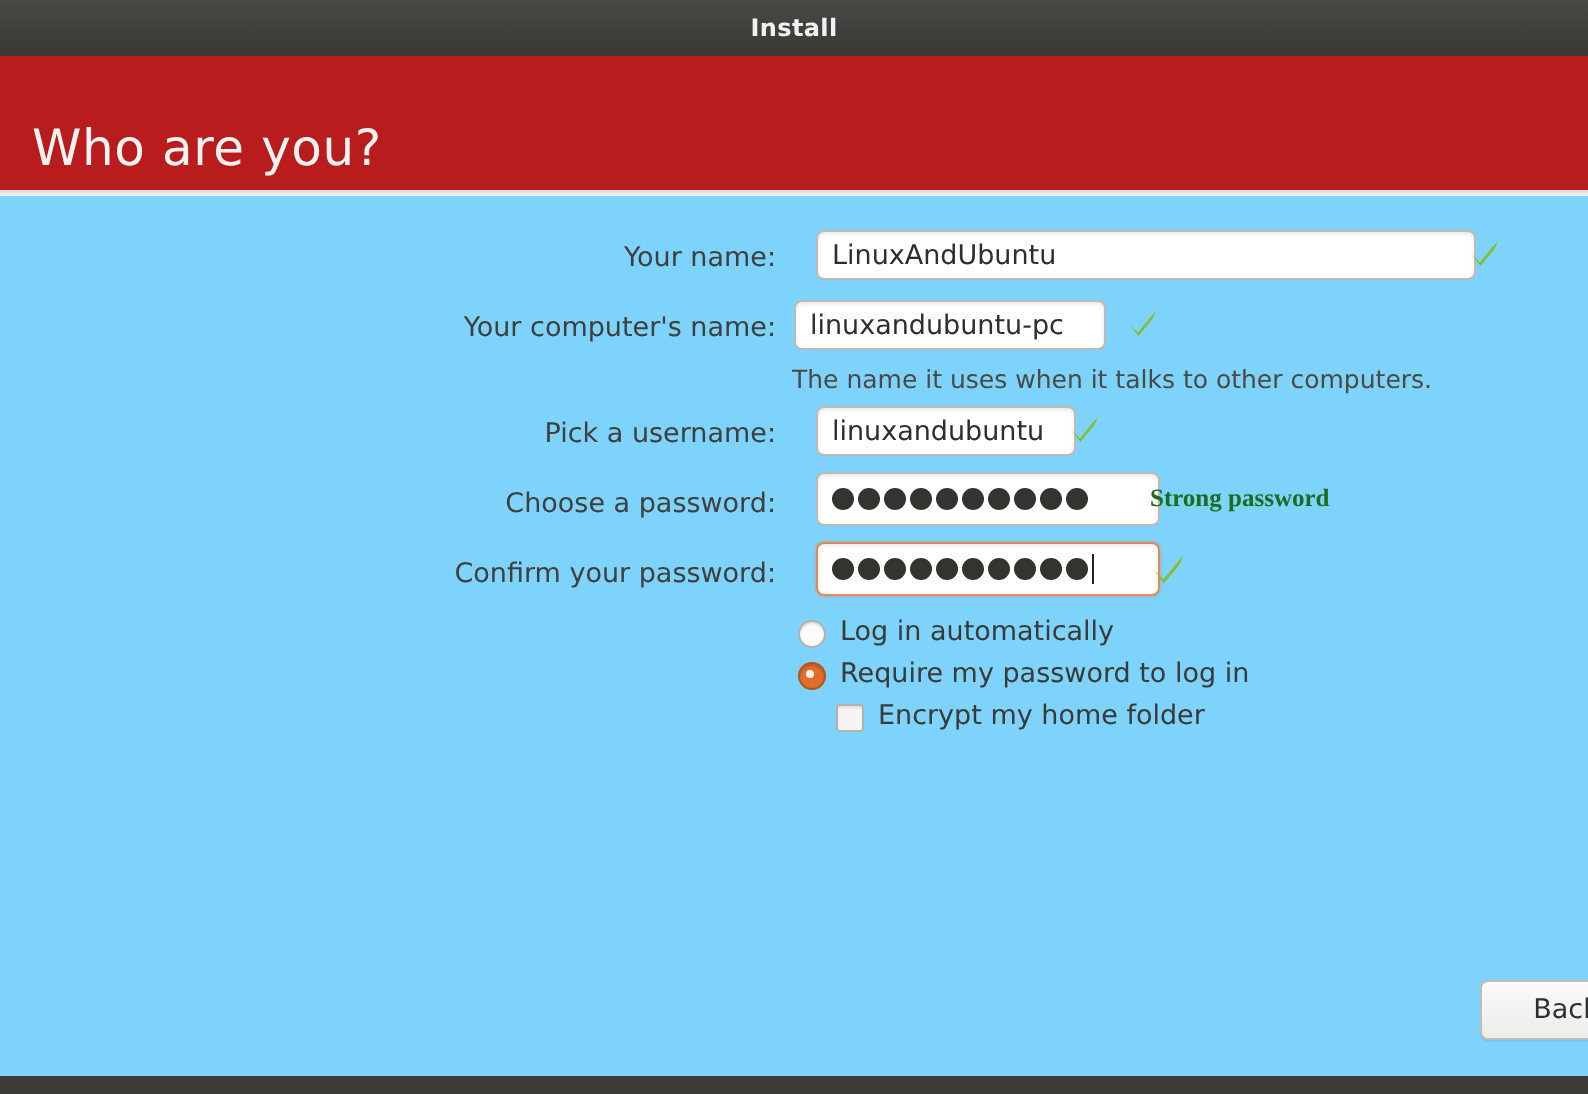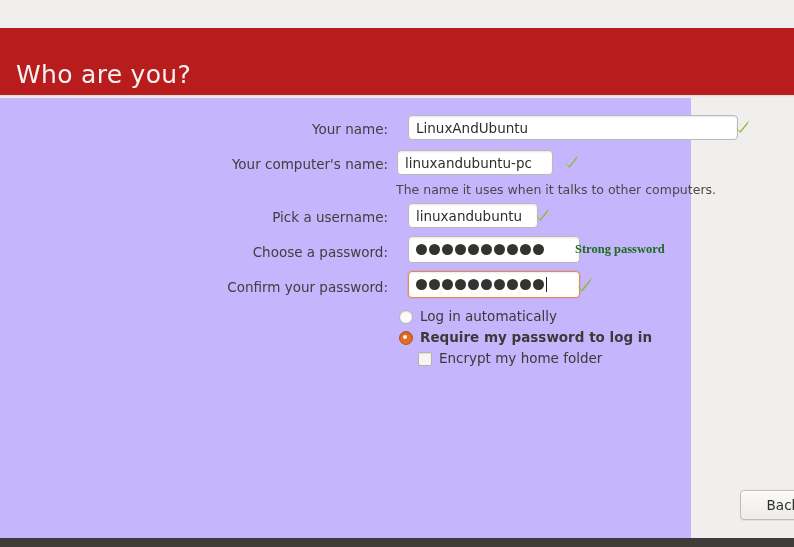--- a/index.html
+++ b/index.html
@@ -36,22 +36,22 @@
     color: #f3f2f0; font-size: 25px; font-weight: normal;
     letter-spacing: .3px;
   }
   .header-sep {
     position: absolute; left: 0; top: 95px; width: 794px; height: 3px;
     background: linear-gradient(to bottom,#dcdbd8 0%, #eceae8 60%, #f0efed 100%);
   }
 
   
   .content {
-    position: absolute; left: 0; top: 98px; width: 691px; height: 440px;
-    background: #c4b5fd;
+    position: absolute; left: 0; top: 98px; width: 794px; height: 440px;
+    background: #7dd3fc;
   }
 
   .form { position: absolute; left: 0; top: 0; width: 794px; }
 
   .row { position: absolute; display: flex; align-items: center; }
   .label {
     position: absolute; right: 0; top: 0;
     width: 400px; text-align: right;
     color: #3f3f3c; font-size: 13.5px; line-height: 1;
     white-space: nowrap;
@@ -148,20 +148,23 @@
   .footer {
     position: absolute; left: 0; top: 538px; width: 794px; height: 9px;
     background: #3d3c38;
   }
 </style>
 </head>
 <body>
 
 <div class="window">
 
+  <div class="titlebar">
+    <span class="titlebar-text">Install</span>
+  </div>
 
   <div class="header">
     <div class="header-title">Who are you?</div>
   </div>
   <div class="header-sep"></div>
 
   <div class="content">
     <div class="form">
 
       <div class="row" style="left:0; top:25px; width:794px;">
@@ -229,21 +232,21 @@
         <svg class="check" style="position:absolute; left:575px; top:-6px; width:19px; height:19px;" viewBox="0 0 17 17">
           <path d="M2 9.2 L6 13.2 L15 2.2 L13.3 6.4 L6.2 15 Z" fill="#8bbb2a"></path>
         </svg>
       </div>
 
       <div class="opt" style="left:399px; top:212px;">
         <span class="radio"></span>
         <span class="opt-label">Log in automatically</span>
       </div>
 
-      <div class="opt" style="left:399px; top:233px;font-weight:bold;">
+      <div class="opt" style="left:399px; top:233px;">
         <span class="radio checked"></span>
         <span class="opt-label">Require my password to log in</span>
       </div>
 
       <div class="opt" style="left:418px; top:254px;">
         <span class="checkbox"></span>
         <span class="opt-label">Encrypt my home folder</span>
       </div>
 
     </div>

